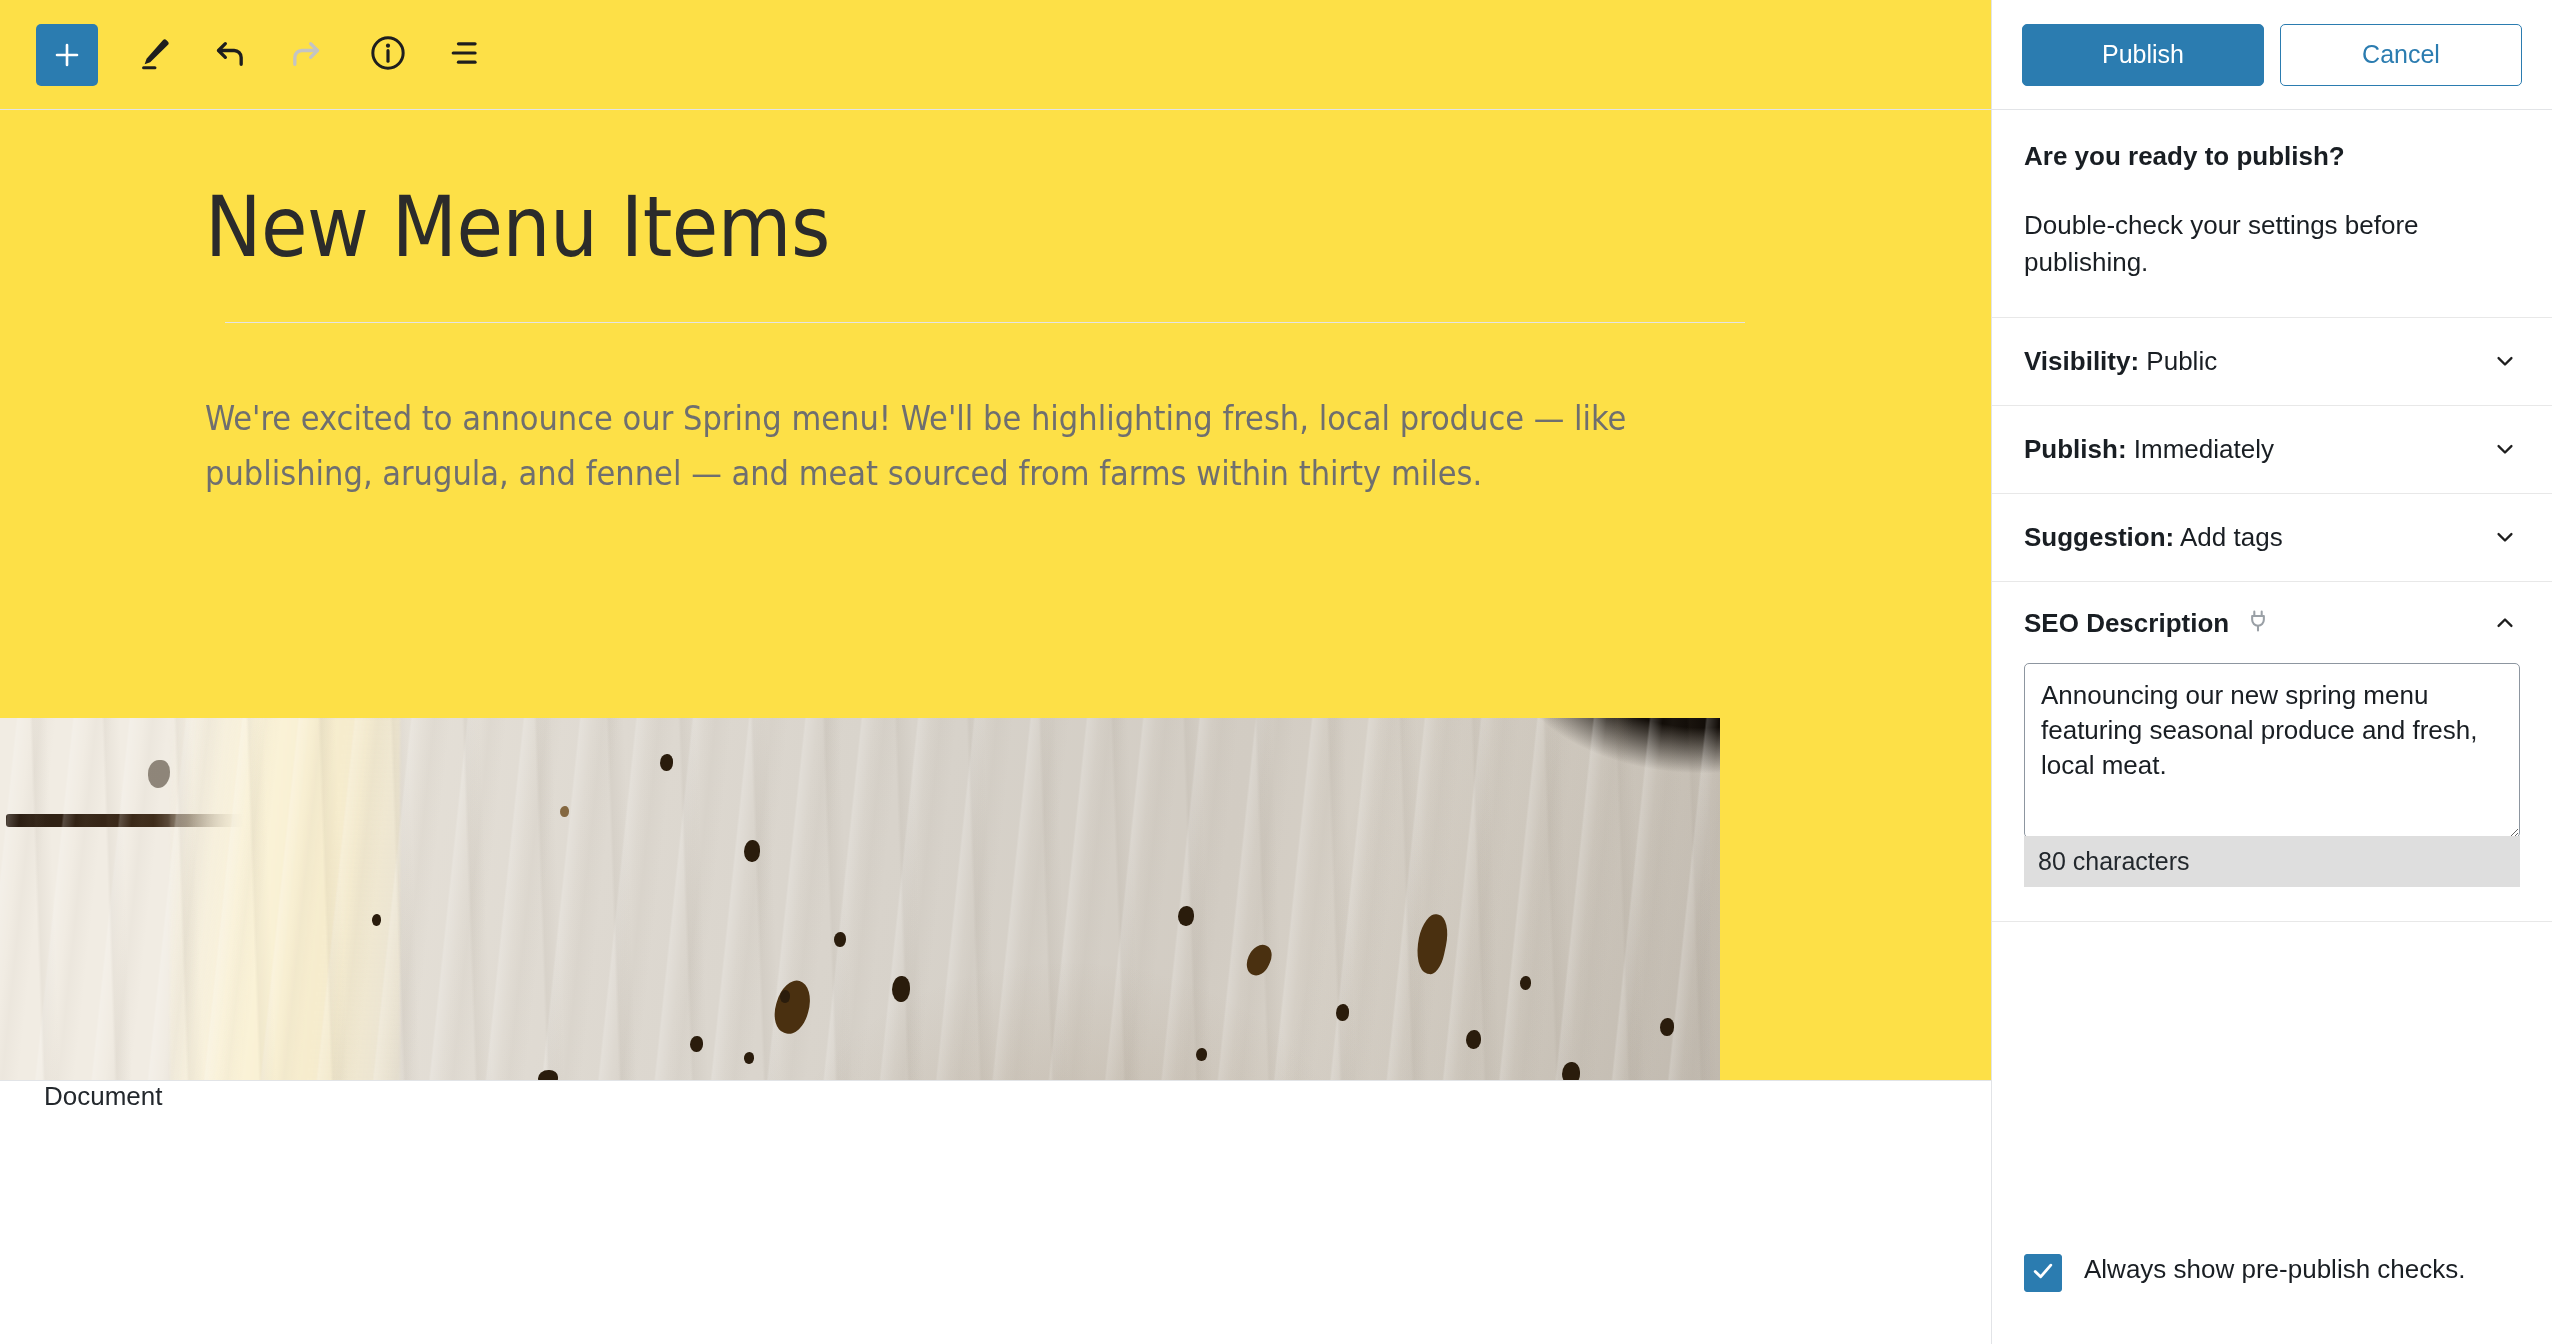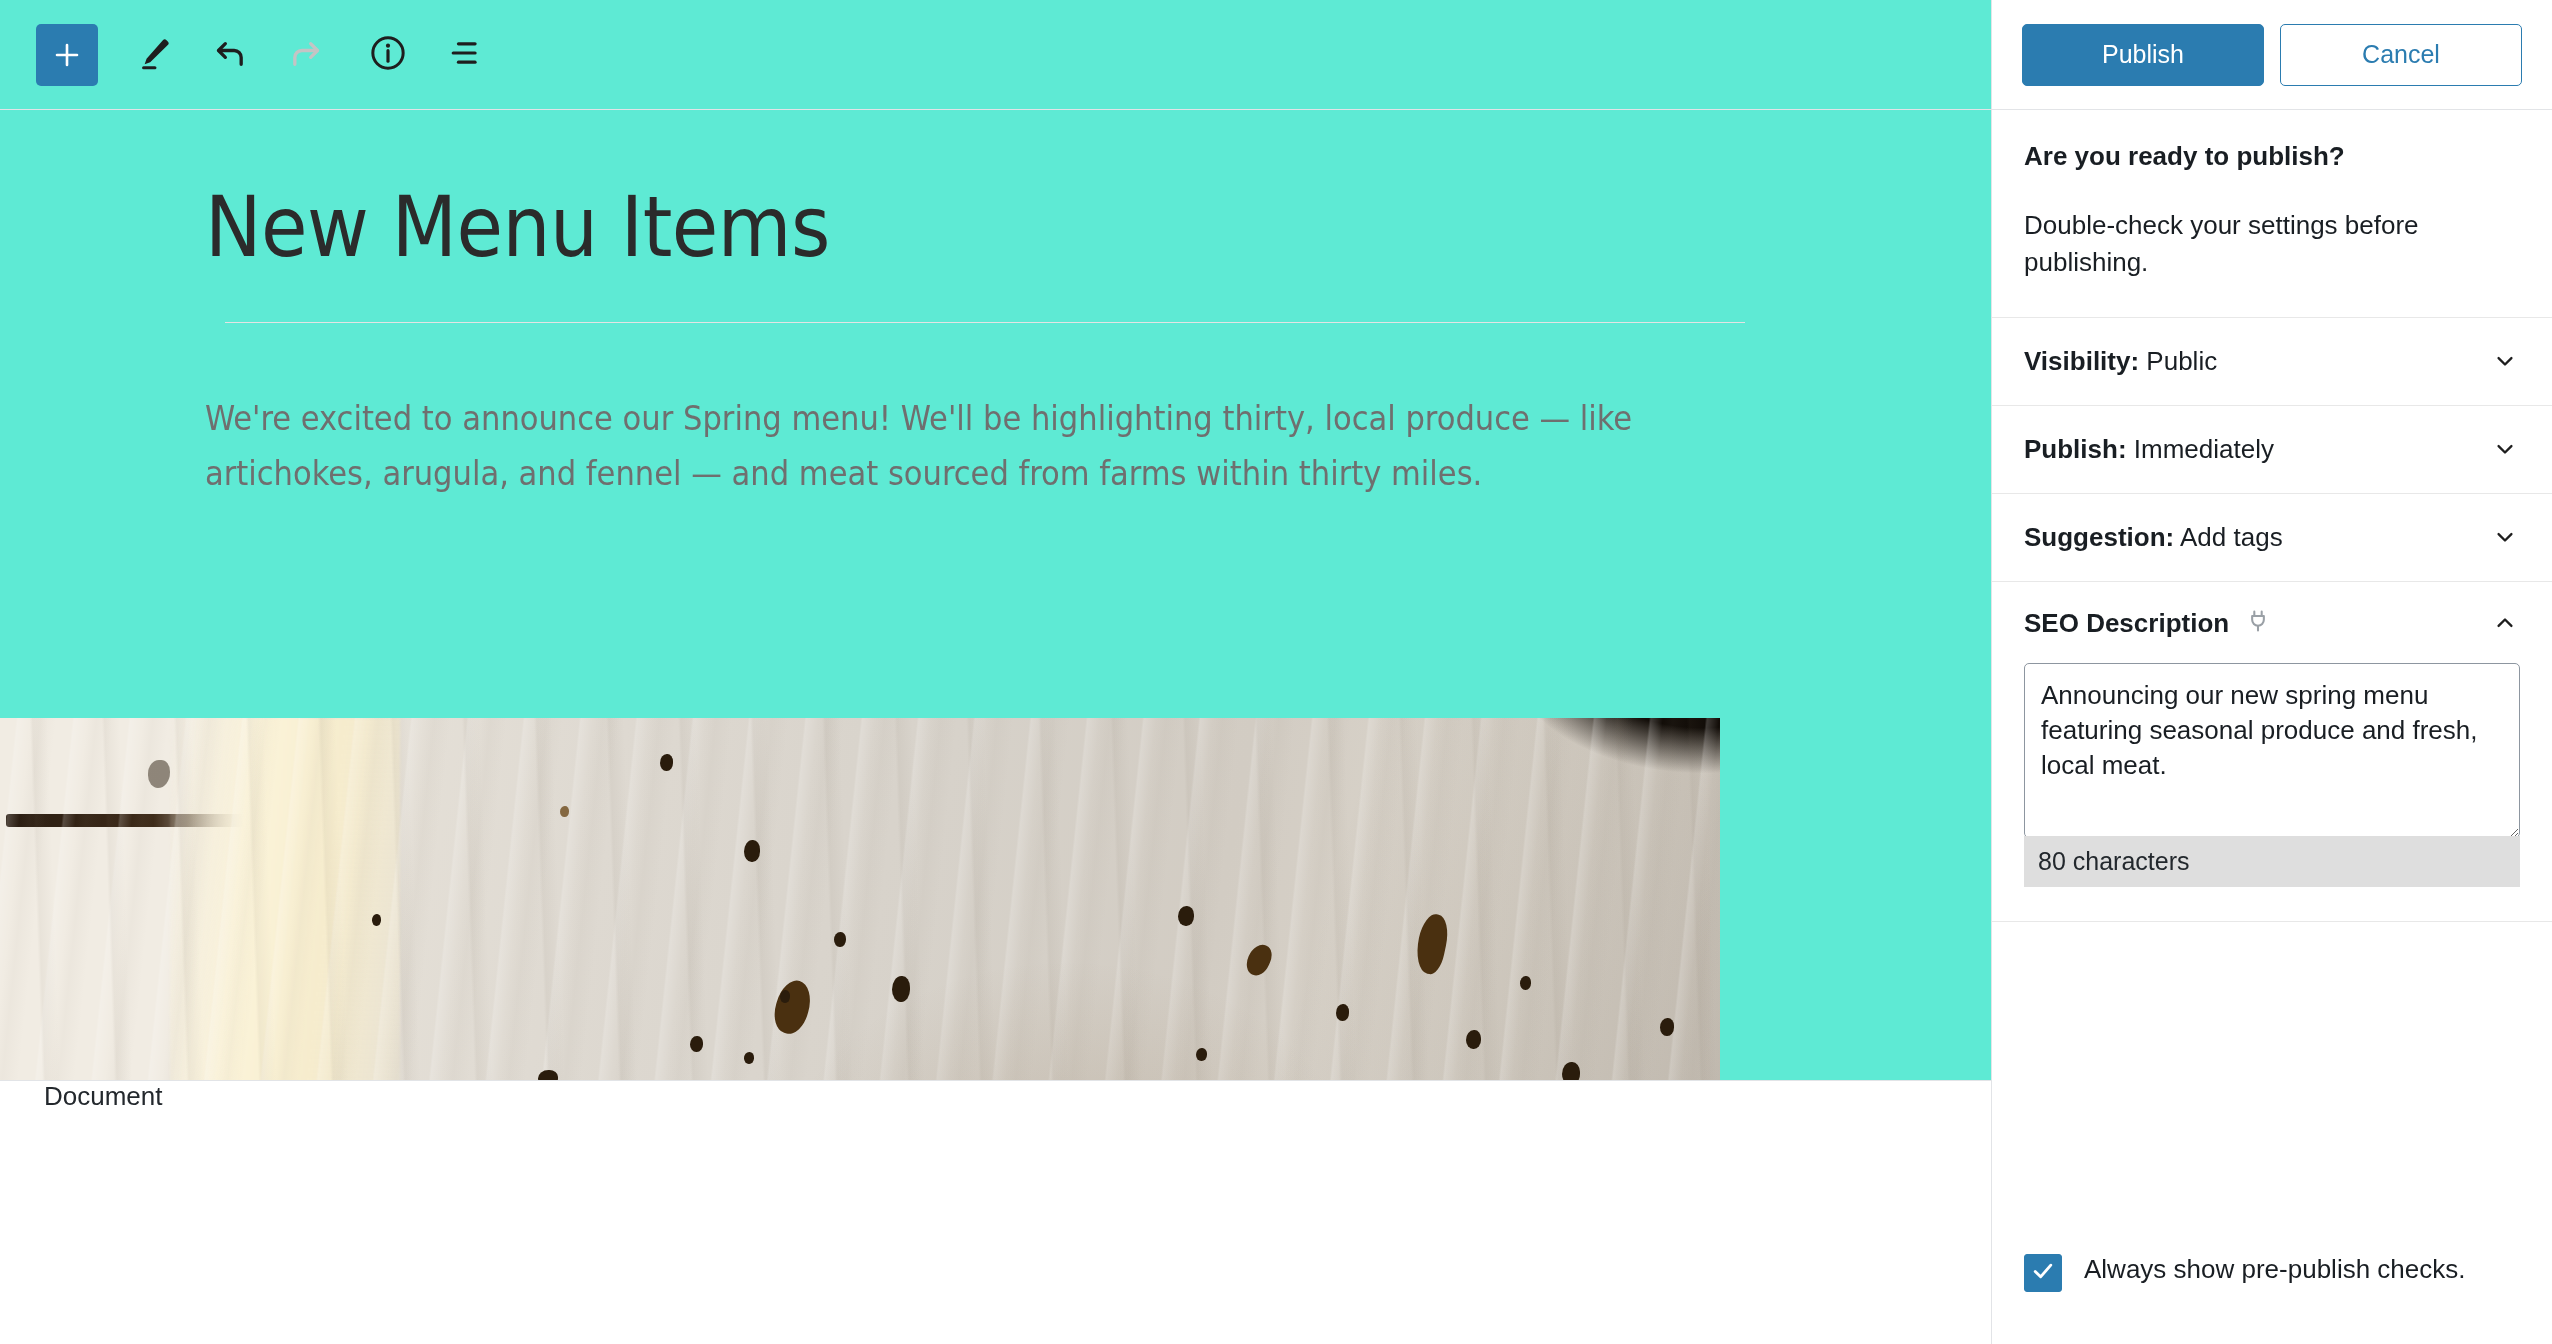--- a/index.html
+++ b/index.html
@@ -19,21 +19,21 @@
     width: 2552px;
     height: 1344px;
     display: flex;
   }
 
   
   .editor-col {
     position: relative;
     width: 1991px;
     height: 1132px;
-    background: #5eead4;
+    background: #fde047;
     display: flex;
     flex-direction: column;
   }
 
   
   .toolbar {
     height: 110px;
     min-height: 110px;
     border-bottom: 1px solid #e2e4e7;
     display: flex;
@@ -516,21 +516,21 @@
       </button>
     </div>
 
     <div class="canvas">
       <div class="post-wrap">
 
         <h1 class="post-title">New Menu Items</h1>
 
         <div class="title-rule"></div>
 
-        <p class="post-body">We're excited to announce our Spring menu! We'll be highlighting thirty, local produce — like artichokes, arugula, and fennel — and meat sourced from farms within thirty miles.</p>
+        <p class="post-body">We're excited to announce our Spring menu! We'll be highlighting fresh, local produce — like publishing, arugula, and fennel — and meat sourced from farms within thirty miles.</p>
       </div>
 
       <div class="img-block">
         <div class="photo">
           <div class="wood">
             <span class="wood-knot"></span>
           </div>
           <div class="paper-edge"></div>
           <div class="crinkle"></div>
           <div class="crinkle2"></div>

